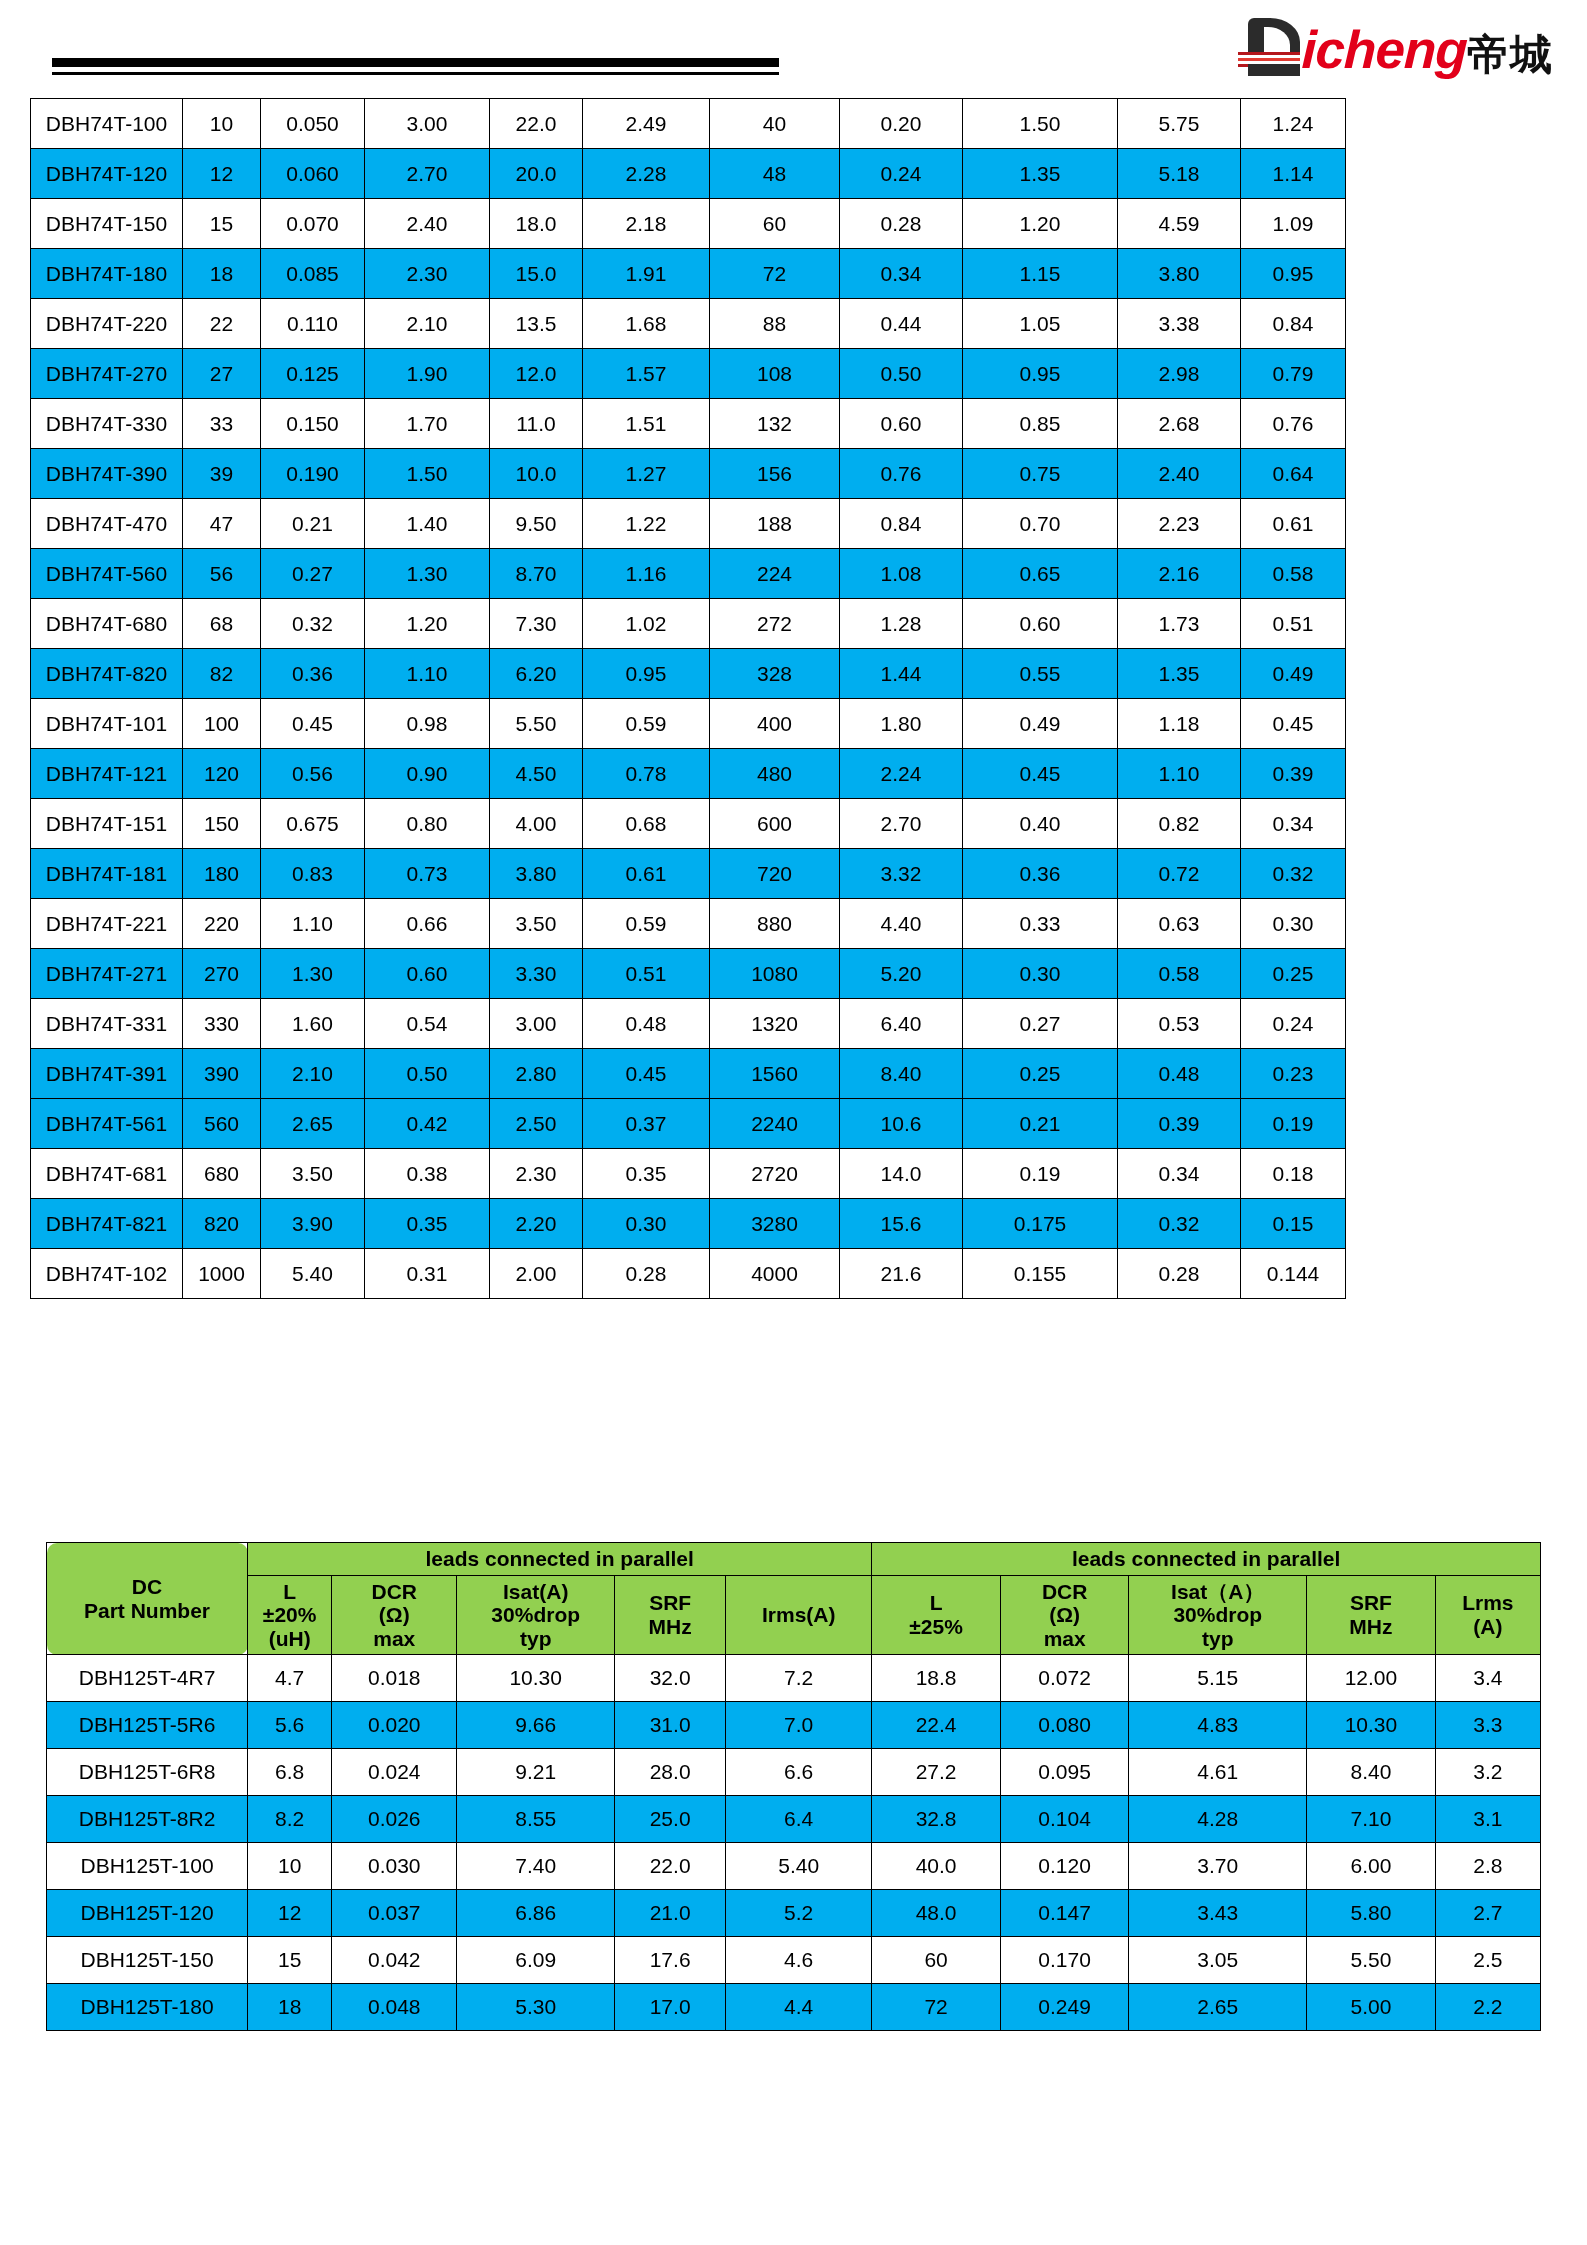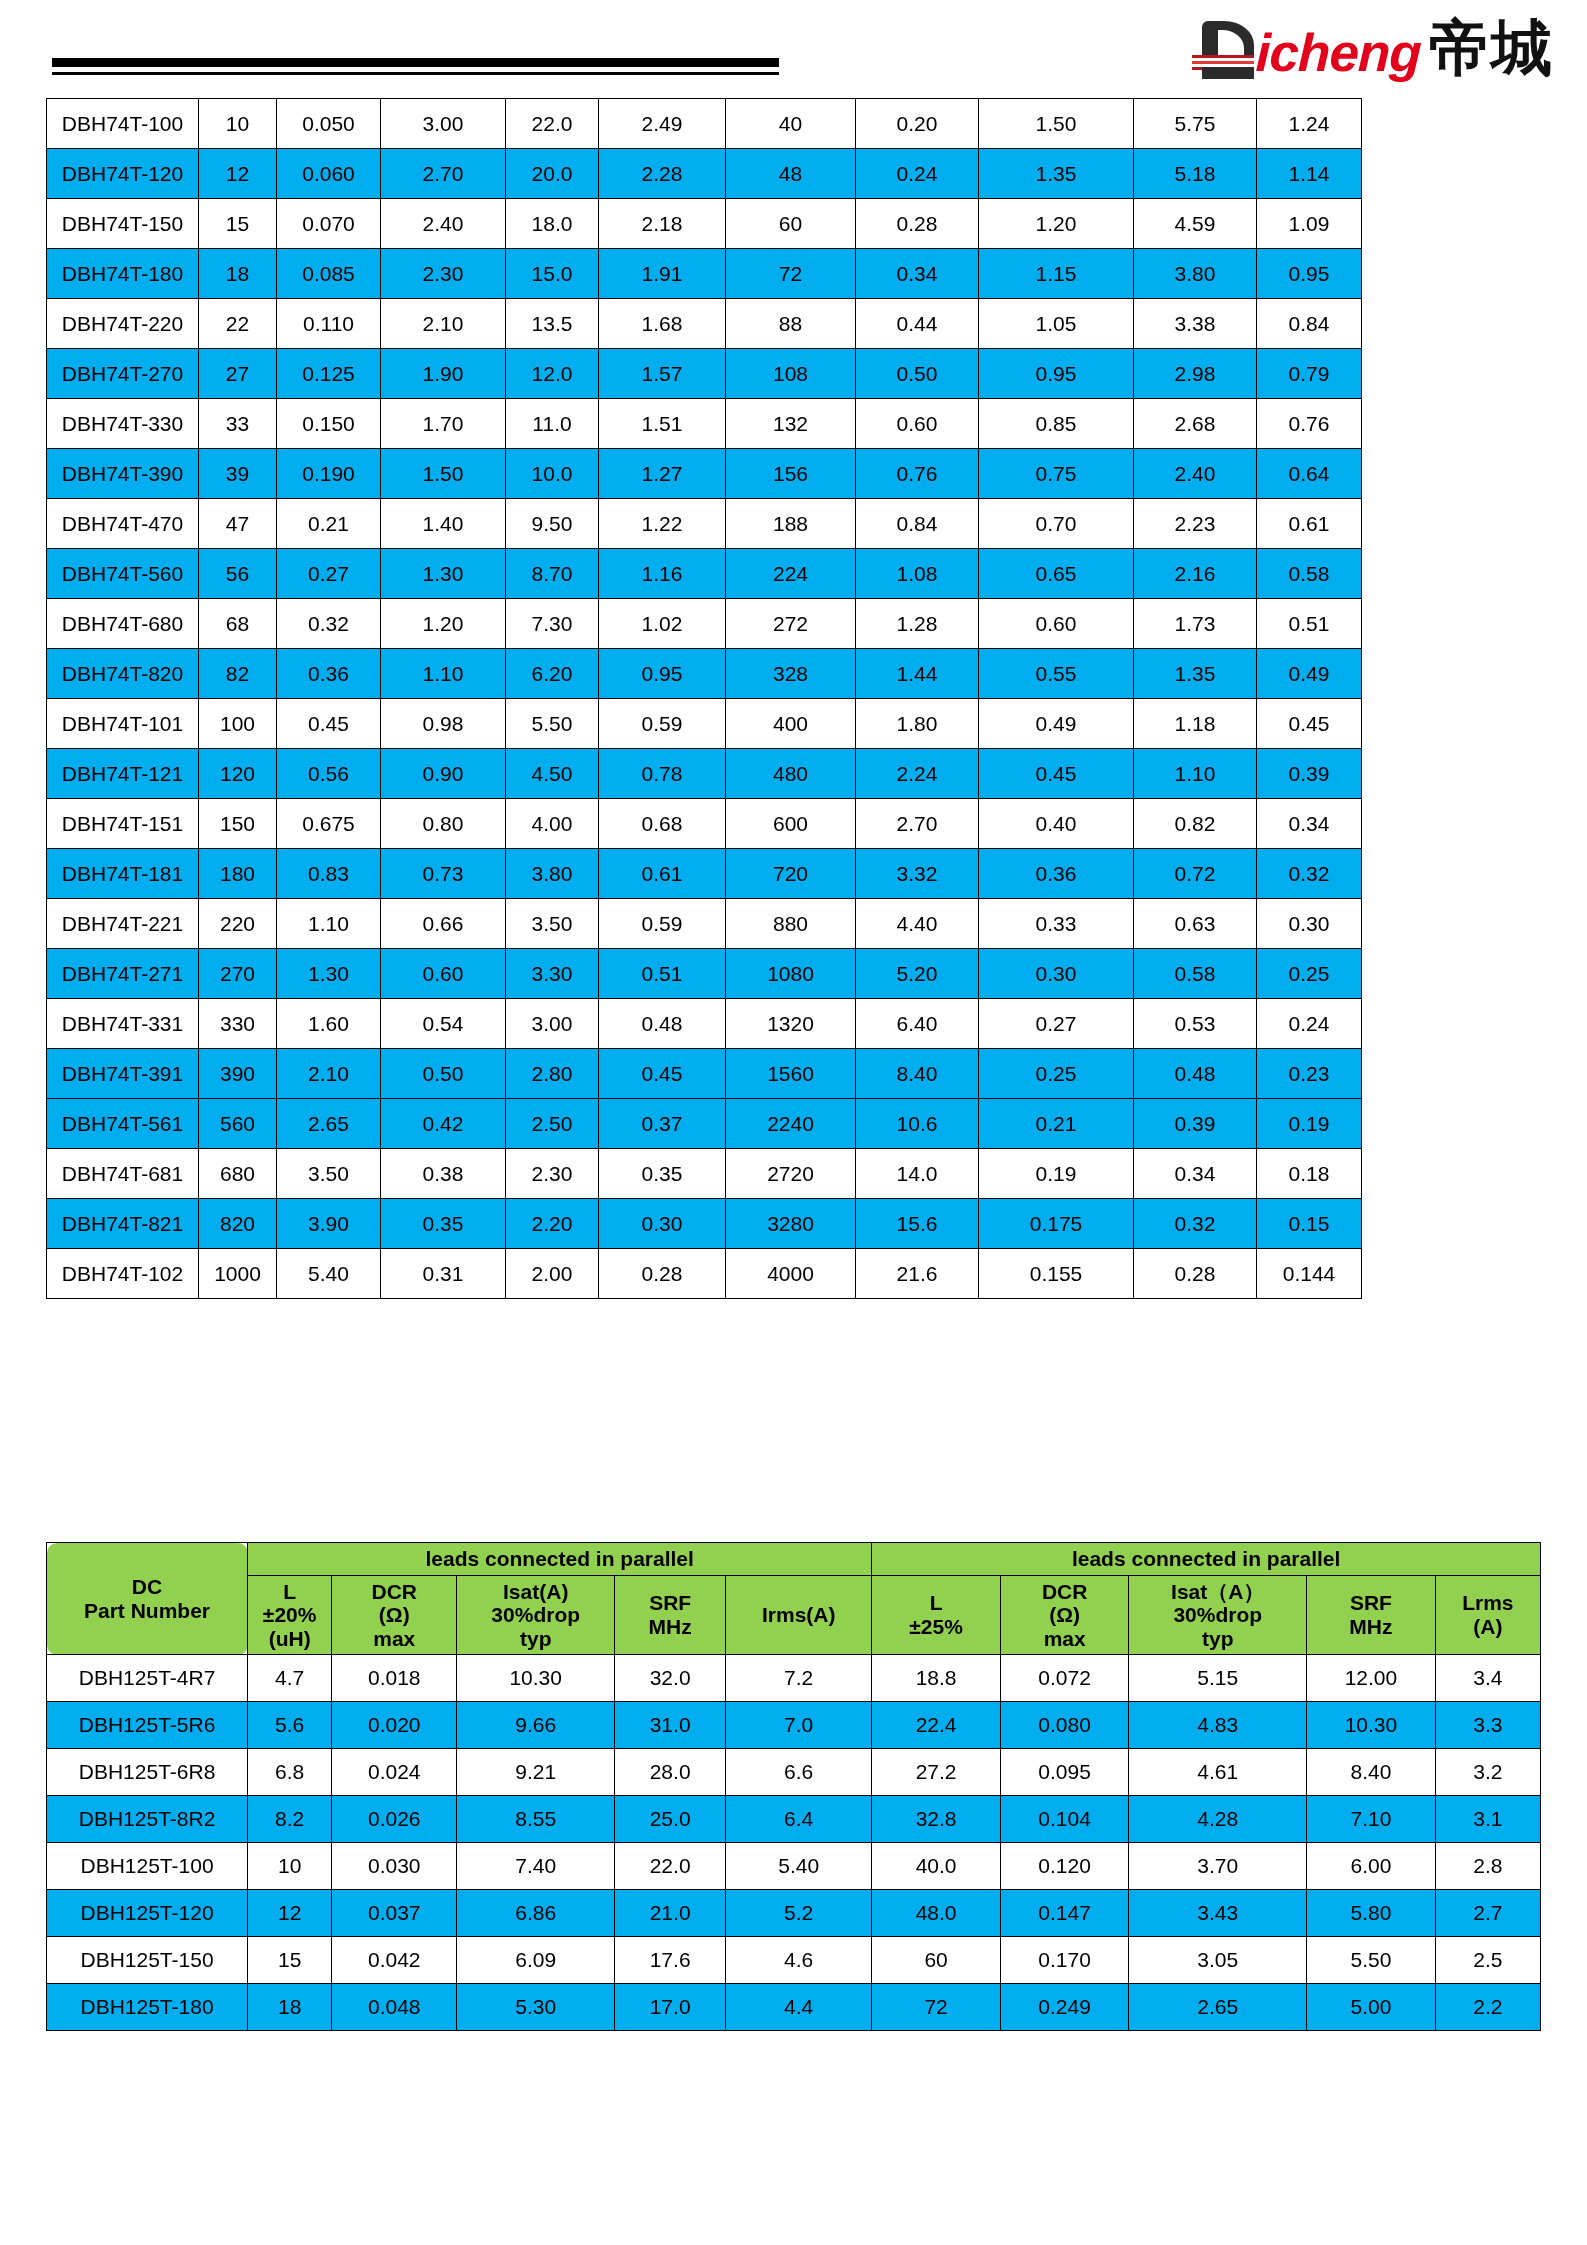--- a/index.html
+++ b/index.html
@@ -74,24 +74,24 @@
   .logo-mark .s3 { top: 46px; width: 62px; }
   .logo-text-red {
     font-size: 53px;
     font-weight: bold;
     color: #e2001a;
     font-style: italic;
     letter-spacing: -1px;
     transform: skewX(-2deg);
   }
   .logo-text-cn {
-    font-size: 61px;
+    font-size: 42px;
     font-weight: bold;
     color: #111111;
-    margin-left: 8px;
+    margin-left: 0;
     letter-spacing: 1px;
   }
 
   .rule-wrap {
     position: absolute;
     left: 52px;
     top: 58px;
     width: 727px;
   }
   .rule-thick {
@@ -103,21 +103,21 @@
     background: #ffffff;
   }
   .rule-thin {
     height: 3px;
     background: #000000;
   }
 
   
   .tbl-wrap-1 {
     position: absolute;
-    left: 46px;
+    left: 30px;
     top: 98px;
     width: 1190px;
   }
   .tbl-wrap-2 {
     position: absolute;
     left: 46px;
     top: 1542px;
     width: 1495px;
   }
   table {

